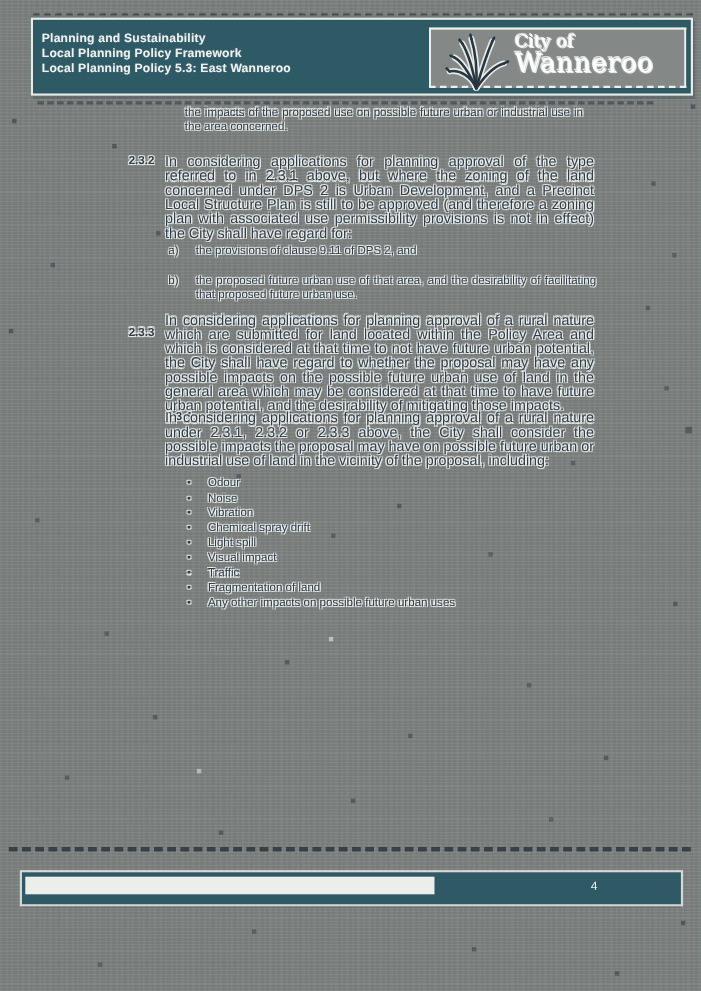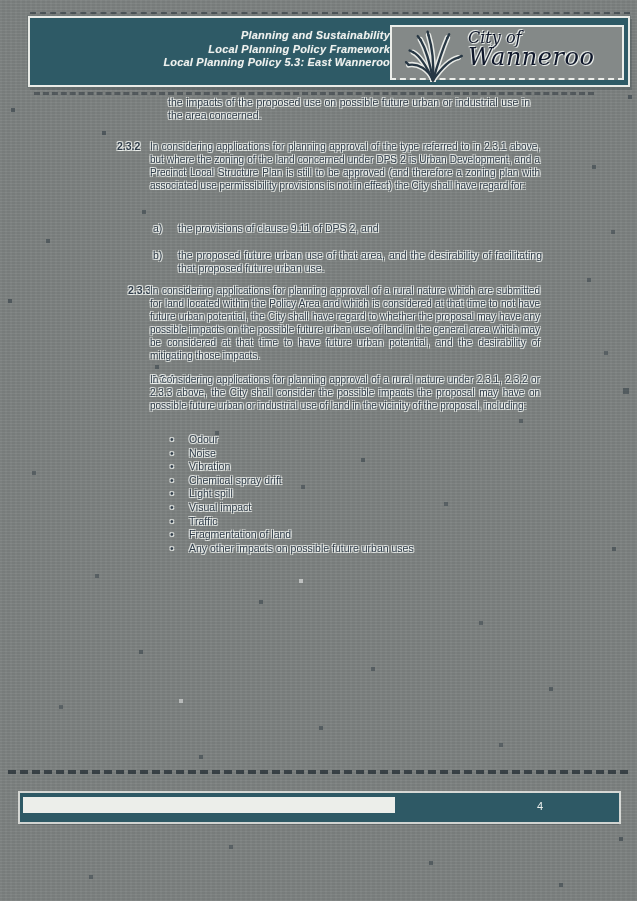--- a/index.html
+++ b/index.html
@@ -30,40 +30,39 @@
   .hdr-dash-top{
     position:absolute;left:30px;top:12px;width:600px;height:0;
     border-top:2px dashed rgba(35,45,52,.55);
   }
   .hdr-dash-bottom{
     position:absolute;left:34px;top:92px;width:560px;height:0;
     border-top:3px dashed rgba(30,40,48,.45);
   }
   .hdr-text{
     position:absolute;left:8px;top:11px;width:352px;
-    text-align:right;color:#eef1ee;font-weight:bold;font-size:11px;line-height:13.5px;
+    text-align:left;color:#eef1ee;font-weight:bold;font-size:11px;line-height:13.5px;
     letter-spacing:.2px;
     text-shadow:0 0 1px rgba(255,255,255,.4);
-    font-style:italic;
   }
   .logo-box{
     position:absolute;right:4px;top:7px;width:234px;height:55px;
     background:#848988;
     border:2px solid #eceeea;box-sizing:border-box;
     border-bottom-style:dashed;
   }
   .logo-icon{position:absolute;left:6px;top:1px;}
-  .logo-text{position:absolute;left:76px;top:2px;color:#0f172a;font-family:"DejaVu Serif", serif;font-style:italic;
+  .logo-text{position:absolute;left:76px;top:2px;color:#ffffff;font-family:"DejaVu Serif", serif;
     text-shadow:1px 1px 0 rgba(240,243,240,.9), -1px -1px 0 rgba(240,243,240,.85), 0 0 2px #fff;}
   .logo-line1{font-size:16px;line-height:17px;}
   .logo-line2{font-size:24px;line-height:26px;margin-top:-2px;letter-spacing:.5px;}
   
   .cont-para{position:absolute;left:168px;top:96px;width:362px;font-size:10.5px;line-height:13px;text-align:justify;}
   .clause-num{position:absolute;font-size:10.5px;font-weight:600;}
-  .clause-text{position:absolute;width:390px;font-size:10px;line-height:13px;text-align:justify;}
+  .clause-text{position:absolute;width:390px;font-size:13px;line-height:13px;text-align:justify;}
   .sub-label{position:absolute;left:153px;font-size:10.5px;}
   .sub-text{position:absolute;left:178px;width:364px;font-size:10.5px;line-height:13px;text-align:justify;}
   .bullets{position:absolute;left:168px;top:433px;width:380px;margin:0;padding:0;list-style:none;}
   .bullets li{font-size:10.5px;line-height:13.6px;position:relative;padding-left:21px;}
   .bullets li .dot:before{content:"\2022";}
   .bullets li .dot{position:absolute;left:2px;top:0;}
   
   .foot-dash{
     position:absolute;left:8px;top:770px;width:620px;height:0;
     border-top:4px dashed rgba(28,38,46,.7);
@@ -169,21 +168,21 @@
 
 <div class="clause-num halo" style="left:117px;top:140px;">2.3.2</div>
 <div class="clause-text halo" style="left:150px;top:140px;">In considering applications for planning approval of the type referred to in 2.3.1 above, but where the zoning of the land concerned under DPS 2 is Urban Development, and a Precinct Local Structure Plan is still to be approved (and therefore a zoning plan with associated use permissibility provisions is not in effect) the City shall have regard for:</div>
 
 <div class="sub-label halo" style="top:222px;">a)</div>
 <div class="sub-text halo" style="top:222px;">the provisions of clause 9.11 of DPS 2, and</div>
 
 <div class="sub-label halo" style="top:249px;">b)</div>
 <div class="sub-text halo" style="top:249px;">the proposed future urban use of that area, and the desirability of facilitating that proposed future urban use.</div>
 
-<div class="clause-num halo" style="left:117px;top:284px;margin-left:11px;">2.3.3</div>
+<div class="clause-num halo" style="left:117px;top:296px;">2.3.3</div>
 <div class="clause-text halo" style="left:150px;top:284px;">In considering applications for planning approval of a rural nature which are submitted for land located within the Policy Area and which is considered at that time to not have future urban potential, the City shall have regard to whether the proposal may have any possible impacts on the possible future urban use of land in the general area which may be considered at that time to have future urban potential, and the desirability of mitigating those impacts.</div>
 
 <div class="clause-num halo" style="left:117px;top:373px;margin-left:34px;">2.3.4</div>
 <div class="clause-text halo" style="left:150px;top:373px;">In considering applications for planning approval of a rural nature under 2.3.1, 2.3.2 or 2.3.3 above, the City shall consider the possible impacts the proposal may have on possible future urban or industrial use of land in the vicinity of the proposal, including:</div>
 
 <ul class="bullets">
   <li class="halo"><span class="dot"></span><span>Odour</span></li>
   <li class="halo"><span class="dot"></span><span>Noise</span></li>
   <li class="halo"><span class="dot"></span><span>Vibration</span></li>
   <li class="halo"><span class="dot"></span><span>Chemical spray drift</span></li>

